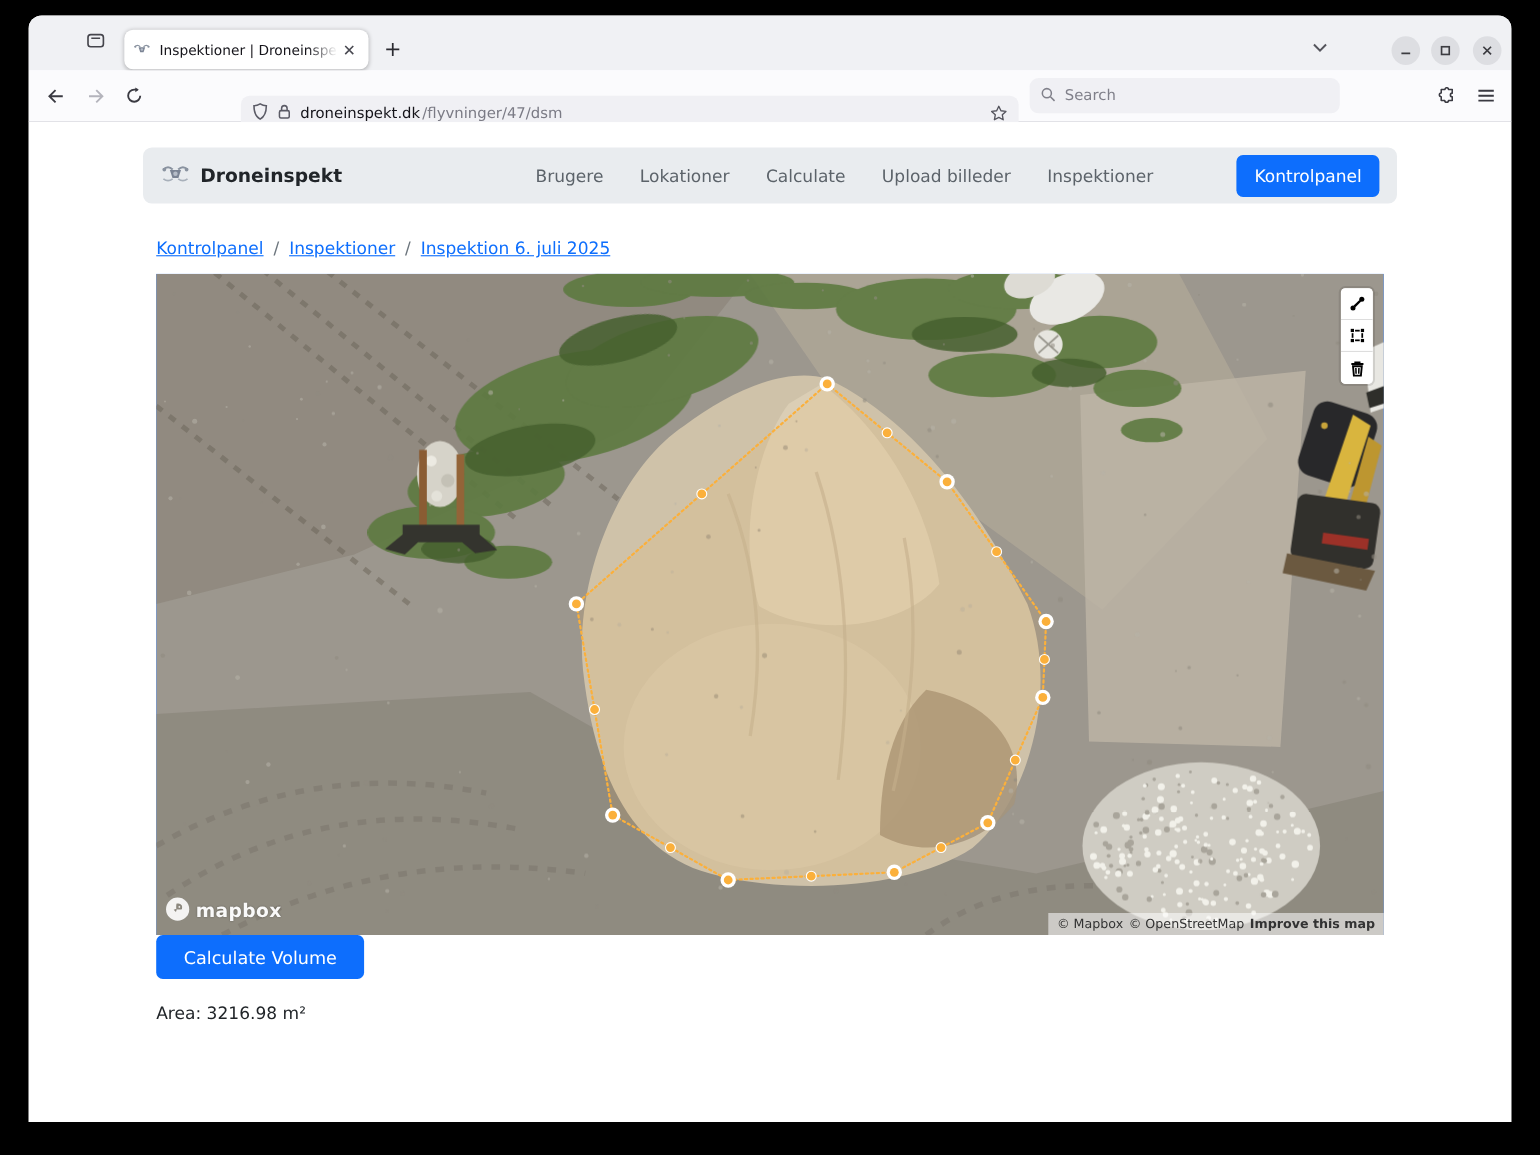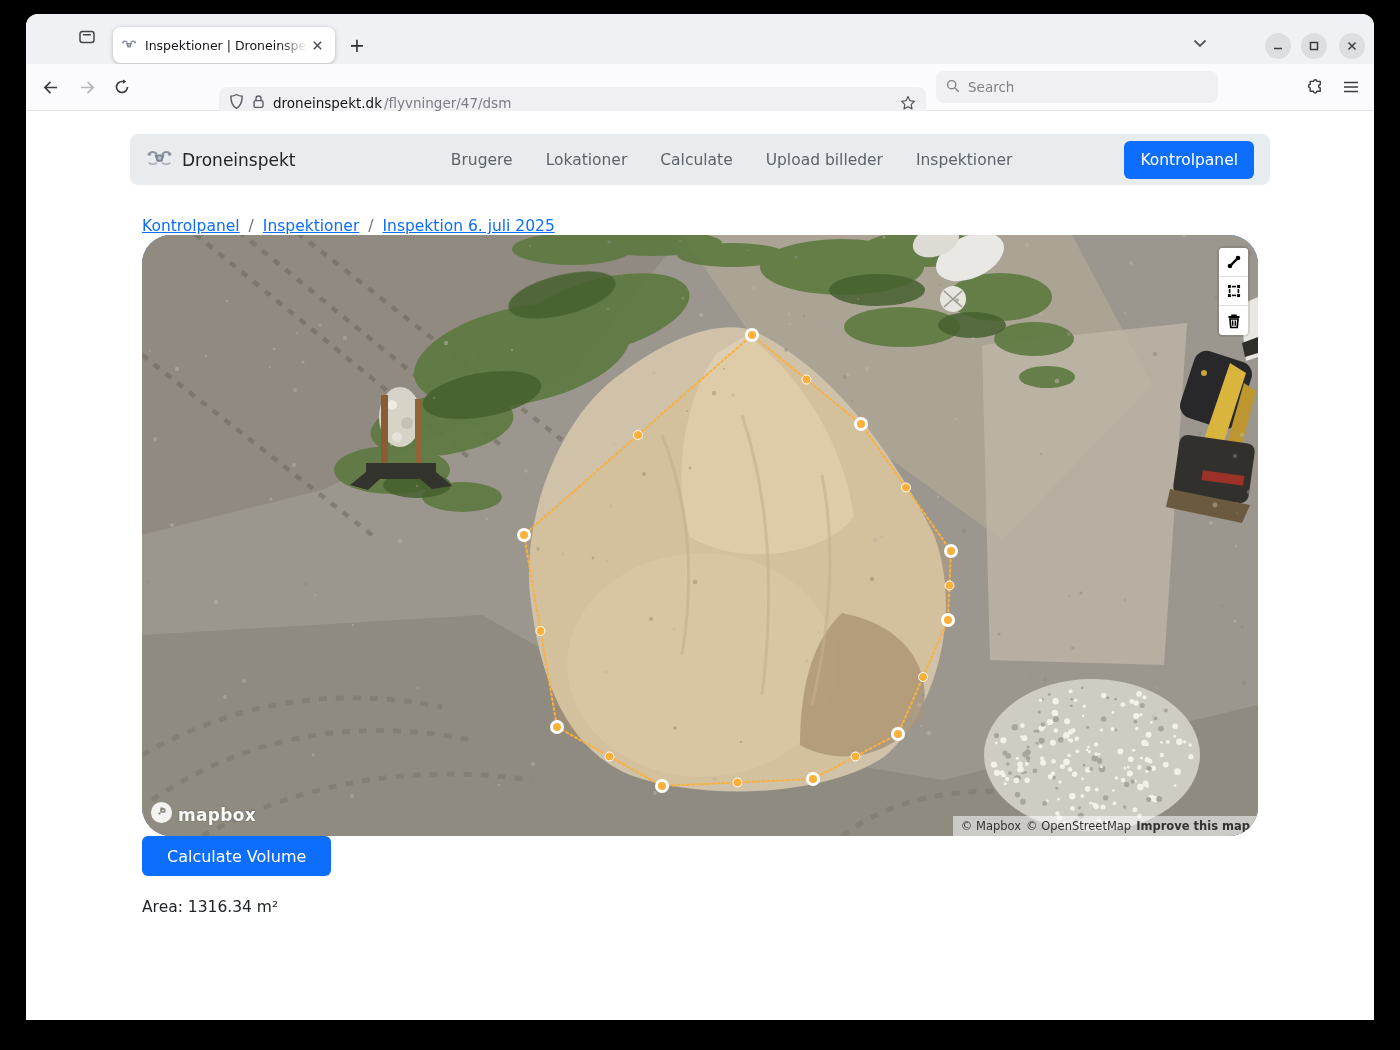--- a/index.html
+++ b/index.html
@@ -29,31 +29,31 @@
   .url-path{font-size:13.5px;color:#7b7b85;}
   .urlstar{margin-left:auto;color:#55555e;display:flex;}
   .searchbar{position:absolute;left:910px;top:7px;width:282px;height:32px;background:#f0f0f4;border-radius:8px;
     display:flex;align-items:center;padding:0 10px;gap:8px;box-sizing:border-box;}
   .search-ph{font-size:13.5px;color:#80808a;}
   
   .page{position:absolute;left:0;top:97px;width:100%;height:909px;background:#fff;overflow:hidden;}
   .container{width:1140px;margin:0 auto;}
   .navbar{margin-top:23px;height:51px;background:#e9ecef;border-radius:8px;display:flex;align-items:center;
     padding:0 16px;box-sizing:border-box;}
-  .brand{display:flex;align-items:center;gap:9px;font-size:17px;font-weight:normal;color:#212529;}
-  .nav-links{display:flex;margin-left:auto;margin-right:112px;column-gap:33px;}
+  .brand{display:flex;align-items:center;gap:9px;font-size:17px;font-weight:bold;color:#212529;}
+  .nav-links{display:flex;margin-left:auto;margin-right:76px;column-gap:33px;}
   .nav-link{font-size:15.5px;color:#5c636a;cursor:pointer;}
   .cta-btn{background:#0d6efd;color:#fff;font-size:15.5px;border:none;border-radius:6px;height:38px;
     padding:0 16px;font-family:inherit;cursor:pointer;}
   .content-pad{padding:0 12px;}
   .breadcrumb{margin-top:32px;display:flex;align-items:center;gap:9px;font-size:15.5px;}
   .breadcrumb a{color:#0d6efd;text-decoration:underline;cursor:pointer;}
   .bc-sep{color:#6c757d;}
   
-  .map{position:relative;width:1116px;height:601px;background:#3b82f6;overflow:hidden;border-radius:29px;}
+  .map{position:relative;margin-top:14px;width:1116px;height:601px;background:#3b82f6;overflow:hidden;}
   .map svg.layer{position:absolute;left:0;top:0;}
   .map-tools{position:absolute;right:10px;top:13px;width:29px;background:#fff;border-radius:4px;
     box-shadow:0 0 0 2px rgba(0,0,0,.1);overflow:hidden;}
   .map-tool{width:29px;height:29px;display:flex;align-items:center;justify-content:center;border-bottom:1px solid #ddd;box-sizing:border-box;background:#fff;}
   .map-tool:last-child{border-bottom:none;}
   .mb-logo{position:absolute;left:8px;bottom:8px;display:flex;align-items:center;gap:5px;opacity:.95;}
   .mb-logo-text{color:#fff;font-size:17px;font-weight:bold;letter-spacing:.3px;text-shadow:0 0 2px rgba(0,0,0,.35);}
   .attrib{position:absolute;right:0;bottom:0;background:rgba(255,255,255,.55);font-size:11.5px;color:#333;
     padding:3px 8px;display:flex;gap:5px;align-items:center;}
   .attrib .bold{font-weight:bold;}
@@ -725,18 +725,18 @@
           <div class="attrib">
             <span>© Mapbox</span>
             <span>© OpenStreetMap</span>
             <span class="bold">Improve this map</span>
           </div>
         </div>
 
         <button class="calc-btn">Calculate Volume</button>
 
         <div class="results">
-          <div>Area: 1316.34 m²</div>
+          <div>Area: 3216.98 m²</div>
         </div>
       </div>
     </div>
   </div>
 </div>
 
 </body></html>

